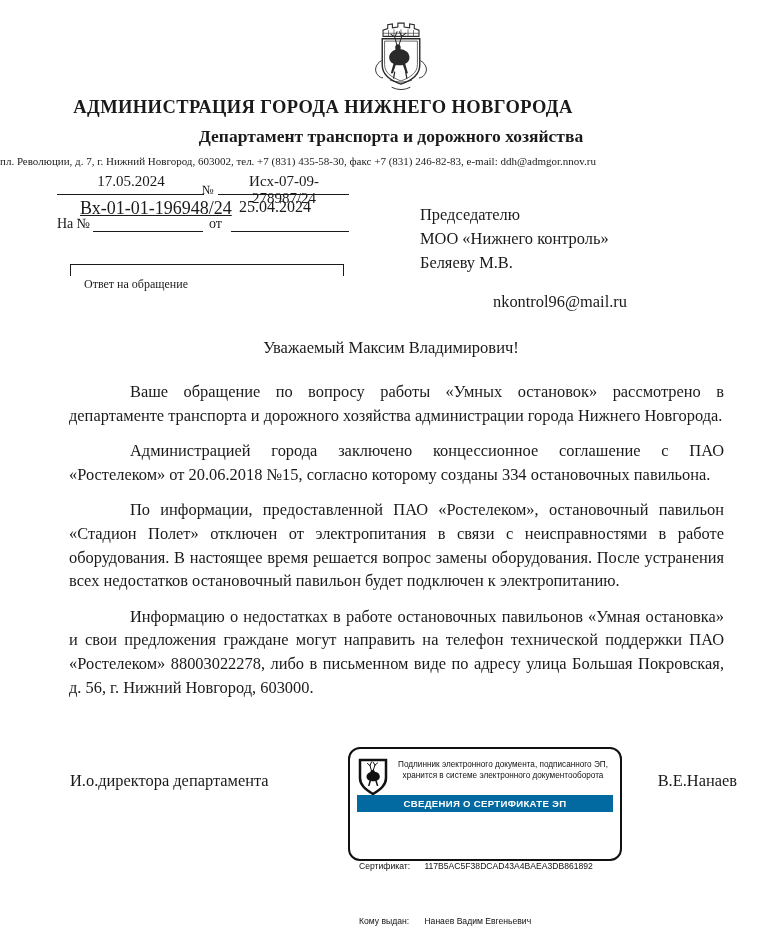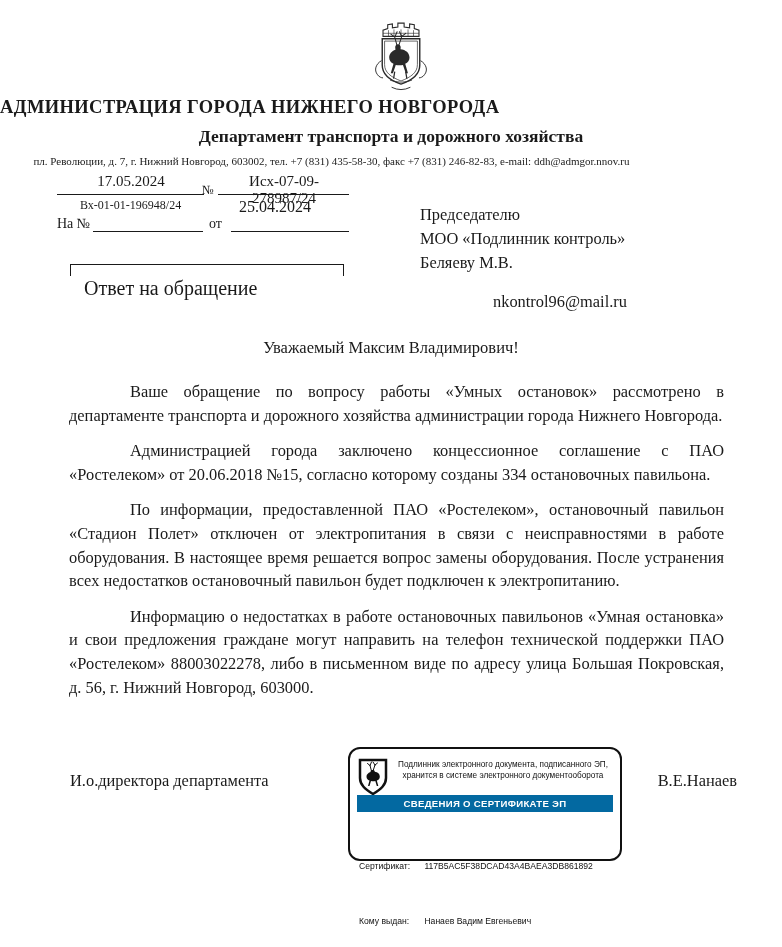--- a/index.html
+++ b/index.html
@@ -4,48 +4,48 @@
 <style>
   html,body{margin:0;padding:0;background:#ffffff;}
   .page{
     position:relative;width:782px;height:947px;background:#ffffff;
     font-family:"Liberation Serif","DejaVu Serif",serif;color:#1a1a1a;
     overflow:hidden;
   }
   .abs{position:absolute;}
   
   .emblem{left:361px;top:20px;width:80px;height:86px;}
-  .org-title{left:0;top:97px;width:646px;font-weight:bold;
+  .org-title{left:0;top:97px;width:646px;text-align:center;font-weight:bold;
              font-size:18.5px;letter-spacing:0.4px;}
   .dept-title{left:0;top:126px;width:782px;text-align:center;font-weight:bold;
               font-size:17.5px;}
-  .contact-line{left:0;top:155px;width:663px;text-align:center;font-size:11px;}
+  .contact-line{left:0;top:155px;width:663px;font-size:11px;}
   
   .ref{font-size:15px;}
   .out-date{left:57px;top:173px;width:148px;text-align:center;}
   .num-sign{left:202px;top:183px;font-size:12.5px;}
   .out-num{left:218px;top:173px;width:132px;text-align:center;}
   .u-line{border-bottom:1.4px solid #1a1a1a;height:0;}
   .line1{left:57px;top:194px;width:147px;}
   .line2{left:218px;top:194px;width:131px;}
-  .in-num{left:80px;top:198px;font-size:12px;}
+  .in-num{left:80px;top:198px;font-size:18px;text-decoration:underline;}
   .in-date{left:239px;top:198px;font-size:16px;}
   .na-label{left:57px;top:216px;font-size:14px;}
   .line3{left:93px;top:231px;width:110px;}
   .ot-label{left:209px;top:216px;font-size:14px;}
   .line4{left:231px;top:231px;width:118px;}
   
   .recipient{left:420px;top:203px;width:280px;text-align:left;
              font-size:16.4px;line-height:23.8px;}
   .recipient-email{left:420px;top:292px;width:280px;text-align:center;font-size:16.4px;}
   
   .subject-bracket{left:70px;top:264px;width:272px;height:11px;
      border-top:1.5px solid #1a1a1a;border-left:1.5px solid #1a1a1a;
      border-right:1.5px solid #1a1a1a;}
-  .subject-text{left:84px;top:277px;font-size:20px;}
+  .subject-text{left:84px;top:277px;font-size:12px;}
   
   .salutation{left:0;top:338px;width:782px;text-align:center;font-size:16.5px;}
   .body-text{left:57px;top:368px;width:679px;font-size:16.4px;line-height:23.6px;
              text-align:justify;}
   .body-text p{margin:12px;text-indent:61px;}
   
   .sig-position{left:70px;top:771px;font-size:16.4px;}
   .sig-name{right:45px;top:771px;font-size:16.4px;}
   
   .stamp{left:348px;top:747px;width:246px;height:110px;background:#fff;
@@ -96,21 +96,21 @@
   <div class="abs u-line line2"></div>
   <div class="abs in-num">Вх-01-01-196948/24</div>
   <div class="abs in-date">25.04.2024</div>
   <div class="abs na-label">На №</div>
   <div class="abs u-line line3"></div>
   <div class="abs ot-label">от</div>
   <div class="abs u-line line4"></div>
 
   <div class="abs recipient">
     <div>Председателю</div>
-    <div>МОО «Подлинник контроль»</div>
+    <div>МОО «Нижнего контроль»</div>
     <div>Беляеву М.В.</div>
   </div>
   <div class="abs recipient-email">nkontrol96@mail.ru</div>
 
   <div class="abs subject-bracket"></div>
   <div class="abs subject-text">Ответ на обращение</div>
 
   <div class="abs salutation">Уважаемый Максим Владимирович!</div>
   <div class="abs body-text">
     <p>Ваше обращение по вопросу работы «Умных остановок» рассмотрено в департаменте транспорта и дорожного хозяйства администрации города Нижнего Новгорода.</p>

